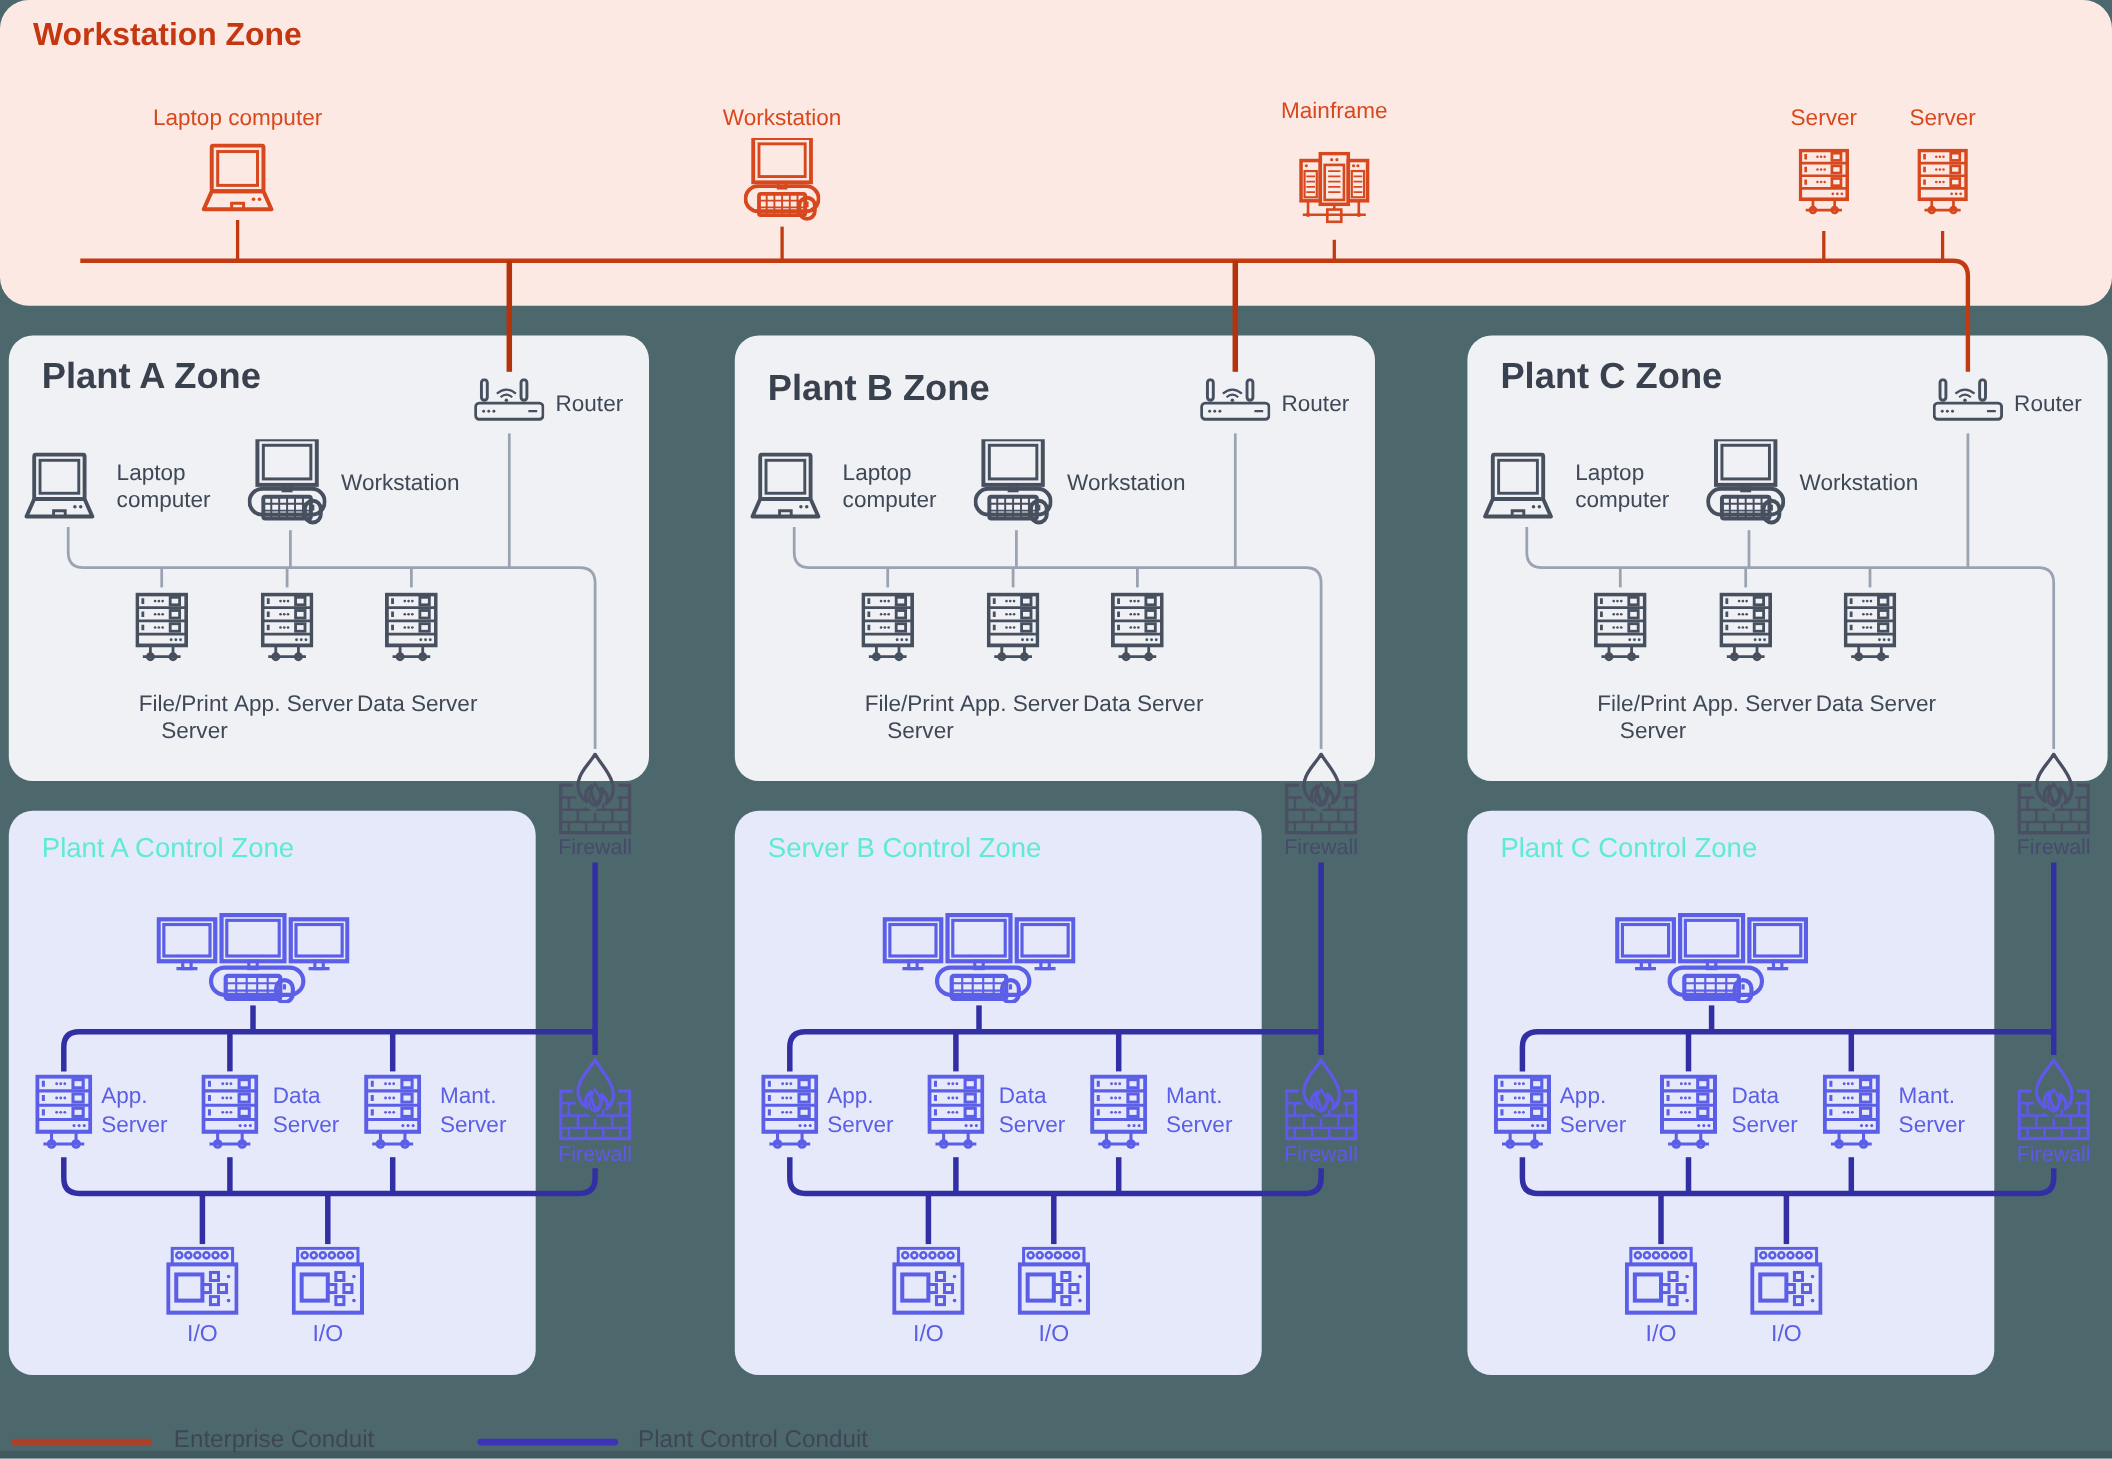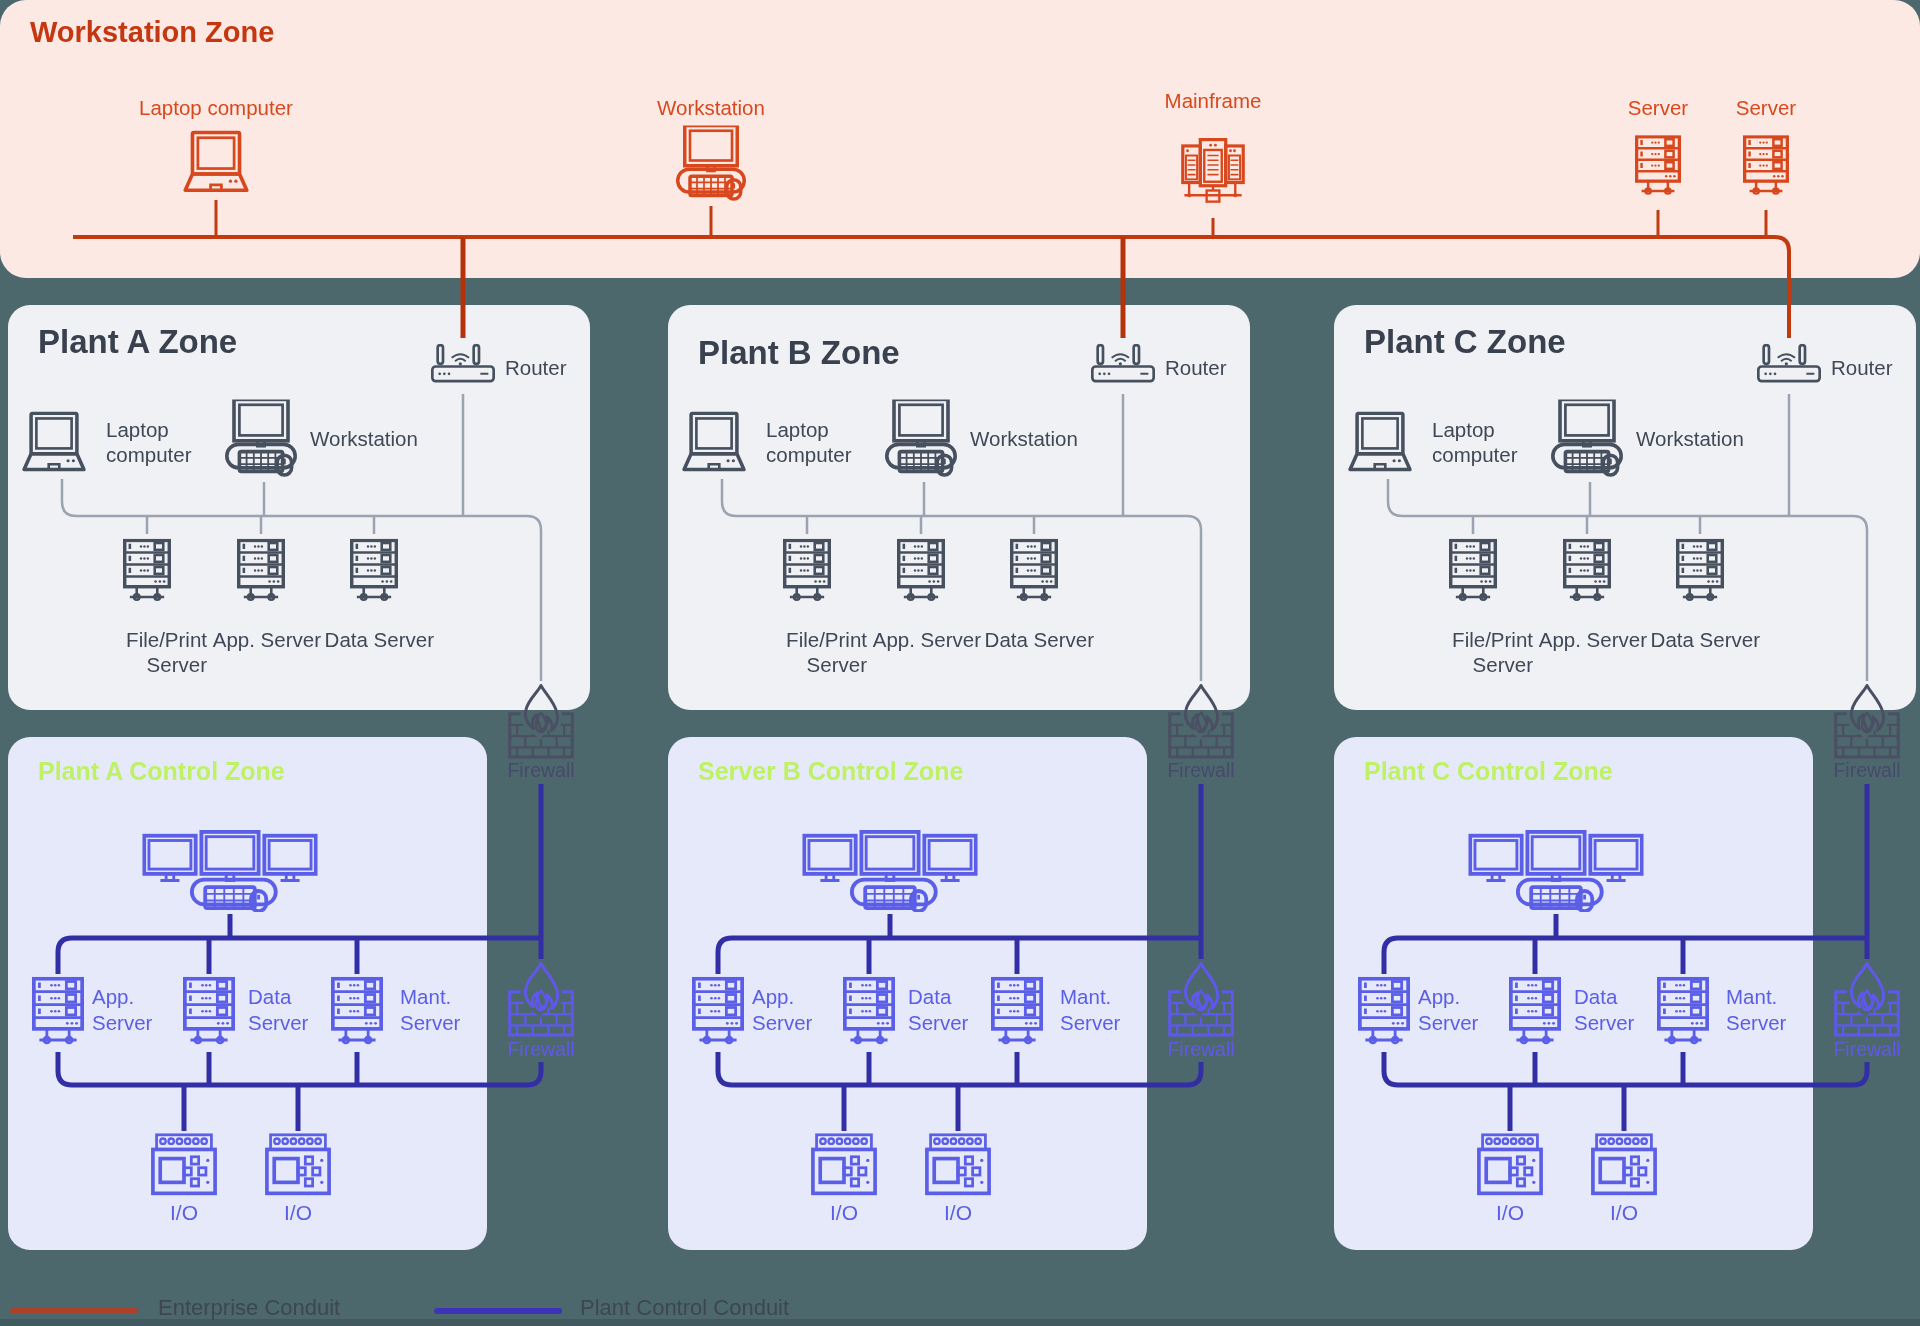--- a/index.html
+++ b/index.html
@@ -7,21 +7,21 @@
   .canvas{position:relative;width:1920px;height:1326px;background:#4D686D;overflow:hidden;}
   .zone-box{position:absolute;z-index:1;border-radius:22px;}
   .ent-box{background:#FCE9E3;border-radius:26px;}
   .plant-box{background:#F0F1F4;}
   .ctrl-box{background:#E6E9FA;}
   svg.lines{position:absolute;left:0;top:0;z-index:2;}
   .col{position:absolute;top:0;left:0;width:0;height:0;z-index:3;}
   .abs{position:absolute;}
   .ent-title{font-size:29px;font-weight:bold;color:#C43711;white-space:nowrap;}
   .pl-title{font-size:33px;font-weight:bold;color:#39414F;white-space:nowrap;}
-  .ct-title{font-size:25px;font-weight:bold;color:#bef264;white-space:nowrap;}
+  .ct-title{font-size:25px;font-weight:normal;color:#5eead4;white-space:nowrap;}
   .ent-label{font-size:20.5px;color:#D8481E;text-align:center;}
   .pl-label{font-size:20.5px;color:#3F4856;line-height:25px;}
   .pl-label.center{text-align:right;}
   .ct-label{font-size:20.5px;color:#5B5EE6;line-height:26px;}
   .ct-label.center{text-align:center;}
   .fw-label-up{font-size:19.5px;color:#464A6B;text-align:center;}
   .fw-label-low{font-size:19.5px;color:#5F58EA;text-align:center;}
   .legend-text{font-size:22px;color:#3E4654;white-space:nowrap;}
   .swatch{position:absolute;height:6px;border-radius:3px;z-index:3;}
   .ic{display:block;}

